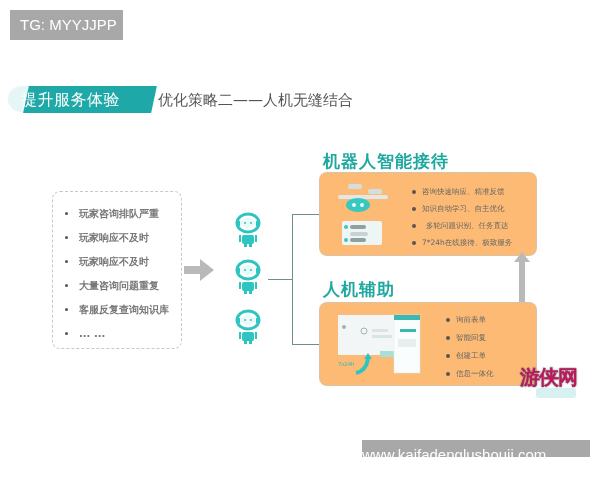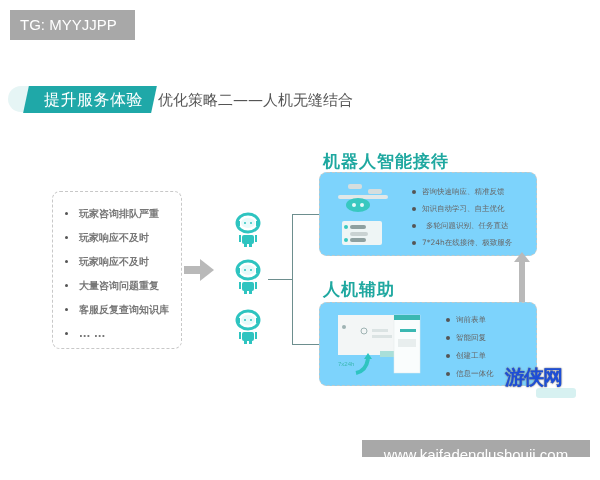--- a/index.html
+++ b/index.html
@@ -1,40 +1,40 @@
 <!DOCTYPE html>
 <html><head>
   <meta charset="utf-8">
   <style>
     * { box-sizing: border-box; margin: 0; padding: 0; }
     html, body { width: 600px; height: 480px; overflow: hidden; background: #ffffff; }
     body { position: relative; font-family: "DejaVu Sans", "Liberation Sans", sans-serif; color: #555; }
 
     .wm-top {
-      position: absolute; left: 10px; top: 10px; width: 125px; height: 30px;
+      position: absolute; left: 10px; top: 10px; width: 113px; height: 30px;
       background: #a8a8a8; color: #fff; font-size: 15px; line-height: 30px;
       padding-left: 10px; font-family: "Liberation Sans", sans-serif;
     }
     .wm-bottom {
       position: absolute; left: 362px; top: 440px; width: 228px; height: 17px;
       background: #a8a8a8; color: #fff; font-size: 15px; line-height: 29px;
-      text-align: center; font-family: "Liberation Sans", sans-serif;
+      text-align: left; font-family: "Liberation Sans", sans-serif;
     }
 
     
     .hdr-glow {
       position: absolute; left: 8px; top: 86px; width: 40px; height: 26px;
       border-radius: 13px; background: #e6f5f5;
     }
     .hdr-tag {
       position: absolute; left: 26px; top: 86px; width: 128px; height: 27px;
       background: #1fa8a8; transform: skewX(-12deg);
     }
     .hdr-tag-text {
-      position: absolute; left: 44px; top: 86px; height: 14px; line-height: 27px;
+      position: absolute; left: 21px; top: 86px; height: 14px; line-height: 27px;
       color: #fff; font-size: 16px; letter-spacing: 0.5px;
     }
     .hdr-sub {
       position: absolute; left: 158px; top: 88px; line-height: 24px;
       font-size: 15px; color: #555;
     }
 
     
     .issue-box {
       position: absolute; left: 52px; top: 191px; width: 130px; height: 158px;
@@ -59,39 +59,39 @@
     
     .conn { position: absolute; background: #6d8e8e; }
 
     
     .panel-title {
       position: absolute; font-size: 17px; font-weight: bold; color: #1fa8a0;
       letter-spacing: 1px;
     }
     .panel-box {
       position: absolute; border: 1px dashed #bfc9c9; border-radius: 8px;
-      background: #7dd3fc;
+      background: #fdba74;
     }
     .feat-list { list-style: none; position: absolute; }
     .feat-list li {
       position: relative; font-size: 7.5px; color: #666; padding-left: 10px;
       white-space: nowrap;
     }
     .feat-list li::before {
       content: ""; position: absolute; left: 0; top: 50%; margin-top: -2px;
       width: 4px; height: 4px; background: #555; border-radius: 50%;
     }
 
     .illus { position: absolute; }
 
     .updown-arrow { position: absolute; left: 514px; top: 252px; }
 
     .logo-wm {
-      position: absolute; left: 505px; top: 364px; font-size: 20px; font-weight: bold;
-      color: #1d4ed8; text-shadow: 0 0 2px #888, 0 0 1px #666;
+      position: absolute; left: 520px; top: 364px; font-size: 20px; font-weight: bold;
+      color: #be185d; text-shadow: 0 0 2px #888, 0 0 1px #666;
       font-family: "DejaVu Serif", serif; letter-spacing: -1px;
     }
     .logo-wm-sub {
       position: absolute; left: 536px; top: 388px; width: 40px; height: 10px;
       background: #cdeeee; border-radius: 3px; opacity: 0.8;
     }
   </style>
 </head>
 <body>
 

